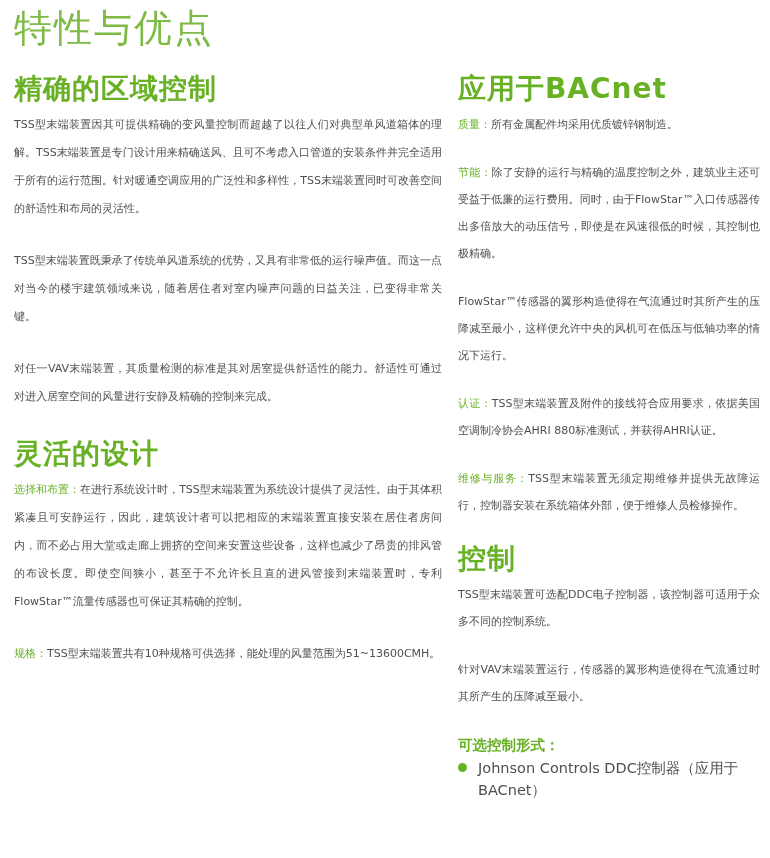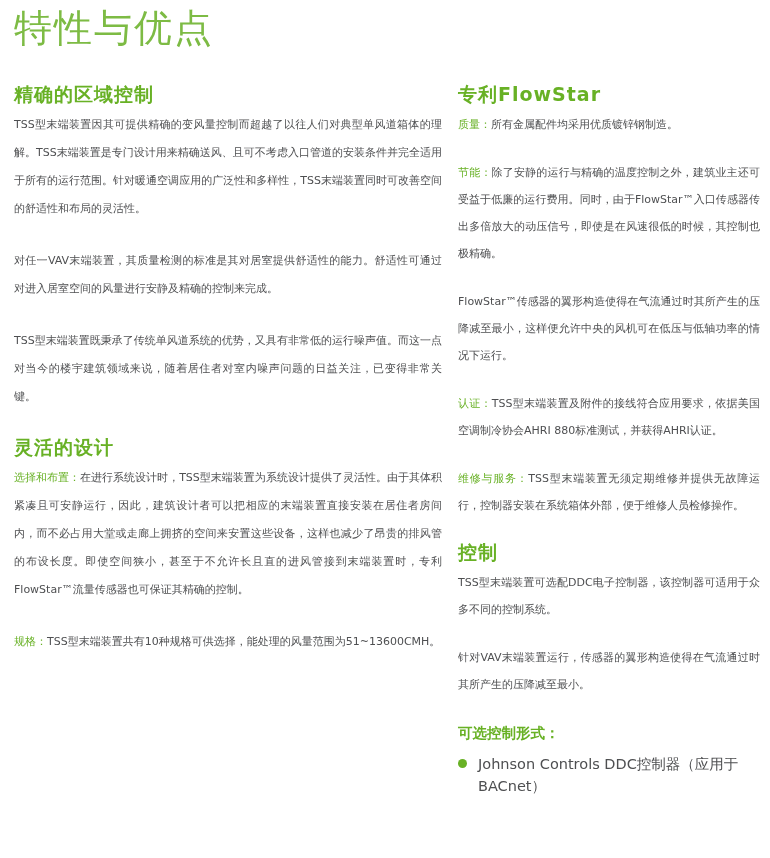--- a/index.html
+++ b/index.html
@@ -27,22 +27,22 @@
   }
   .columns {
     display: flex;
     gap: 16px;
     align-items: flex-start;
   }
   .col-left  { width: 428px; flex: none; }
   .col-right { flex: 1; min-width: 0; }
 
   h2.sec-heading {
-    margin: 16px 0 3px 0;
-    font-size: 19px;
+    margin: 4px 0 3px 0;
+    font-size: 28px;
     font-weight: bold;
     letter-spacing: 1px;
     color: #68b125;
   }
   .sec { margin-bottom: 10px; }
 
   .para {
     margin: 0 0 24px 0;
     font-size: 11px;
     line-height: 28px;
@@ -56,21 +56,21 @@
   .plabel {
     color: #68b125;
     font-weight: normal;
   }
 
   .list-group { margin: 26px 0 0 0; }
   .list-label {
     font-size: 14.5px;
     font-weight: bold;
     color: #68b125;
-    margin-bottom: 10px;
+    margin-bottom: 2px;
   }
   .bullet-item {
     display: flex;
     align-items: flex-start;
     gap: 11px;
     font-size: 14.5px;
     line-height: 22px;
     color: #4e4f51;
     margin-bottom: 9px;
   }
@@ -90,36 +90,36 @@
 
   <h1 class="title">特性与优点</h1>
 
   <div class="columns">
 
     <div class="col-left">
 
       <section class="sec">
         <h2 class="sec-heading">精确的区域控制</h2>
         <p class="para"><span>TSS型末端装置因其可提供精确的变风量控制而超越了以往人们对典型单风道箱体的理解。TSS末端装置是专门设计用来精确送风、且可不考虑入口管道的安装条件并完全适用于所有的运行范围。针对暖通空调应用的广泛性和多样性，TSS末端装置同时可改善空间的舒适性和布局的灵活性。</span></p>
+        <p class="para"><span>TSS型末端装置既秉承了传统单风道系统的优势，又具有非常低的运行噪声值。而这一点对当今的楼宇建筑领域来说，随着居住者对室内噪声问题的日益关注，已变得非常关键。</span></p>
         <p class="para"><span>对任一VAV末端装置，其质量检测的标准是其对居室提供舒适性的能力。舒适性可通过对进入居室空间的风量进行安静及精确的控制来完成。</span></p>
-        <p class="para"><span>TSS型末端装置既秉承了传统单风道系统的优势，又具有非常低的运行噪声值。而这一点对当今的楼宇建筑领域来说，随着居住者对室内噪声问题的日益关注，已变得非常关键。</span></p>
       </section>
 
       <section class="sec">
         <h2 class="sec-heading">灵活的设计</h2>
         <p class="para"><span class="plabel">选择和布置：</span><span>在进行系统设计时，TSS型末端装置为系统设计提供了灵活性。由于其体积紧凑且可安静运行，因此，建筑设计者可以把相应的末端装置直接安装在居住者房间内，而不必占用大堂或走廊上拥挤的空间来安置这些设备，这样也减少了昂贵的排风管的布设长度。即使空间狭小，甚至于不允许长且直的进风管接到末端装置时，专利FlowStar™流量传感器也可保证其精确的控制。</span></p>
         <p class="para"><span class="plabel">规格：</span><span>TSS型末端装置共有10种规格可供选择，能处理的风量范围为51~13600CMH。</span></p>
       </section>
 
     </div>
 
     <div class="col-right">
 
       <section class="sec">
-        <h2 class="sec-heading">专利FlowStar</h2>
+        <h2 class="sec-heading">应用于BACnet</h2>
         <p class="para"><span class="plabel">质量：</span><span>所有金属配件均采用优质镀锌钢制造。</span></p>
         <p class="para"><span class="plabel">节能：</span><span>除了安静的运行与精确的温度控制之外，建筑业主还可受益于低廉的运行费用。同时，由于FlowStar™入口传感器传出多倍放大的动压信号，即使是在风速很低的时候，其控制也极精确。</span></p>
         <p class="para"><span>FlowStar™传感器的翼形构造使得在气流通过时其所产生的压降减至最小，这样便允许中央的风机可在低压与低轴功率的情况下运行。</span></p>
         <p class="para"><span class="plabel">认证：</span><span>TSS型末端装置及附件的接线符合应用要求，依据美国空调制冷协会AHRI 880标准测试，并获得AHRI认证。</span></p>
         <p class="para"><span class="plabel">维修与服务：</span><span>TSS型末端装置无须定期维修并提供无故障运行，控制器安装在系统箱体外部，便于维修人员检修操作。</span></p>
       </section>
 
       <section class="sec">
         <h2 class="sec-heading">控制</h2>
         <p class="para"><span>TSS型末端装置可选配DDC电子控制器，该控制器可适用于众多不同的控制系统。</span></p>

